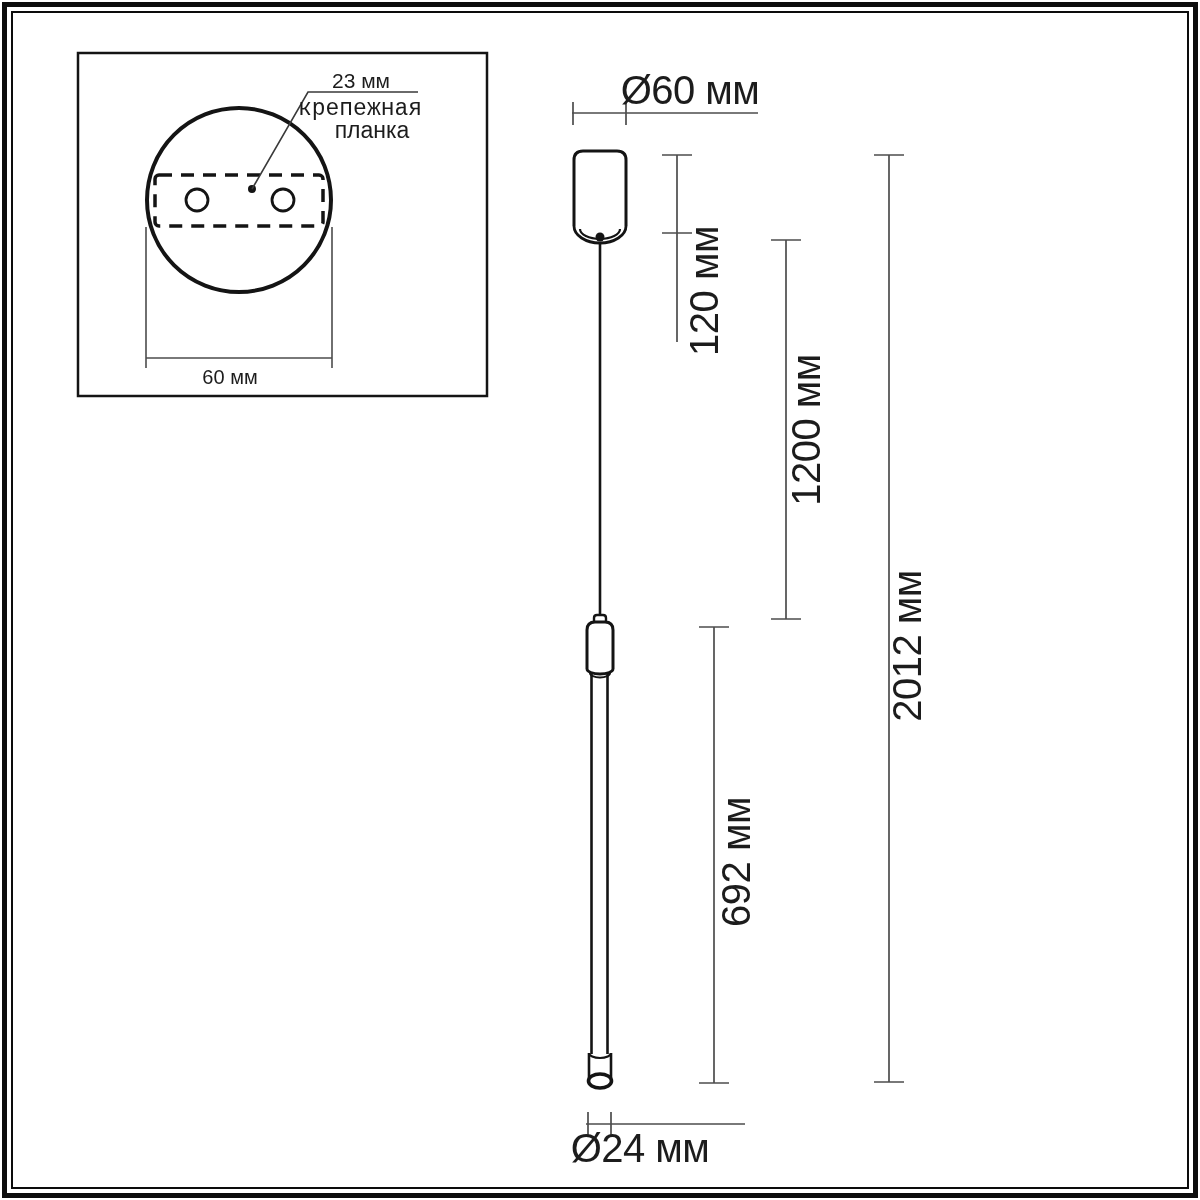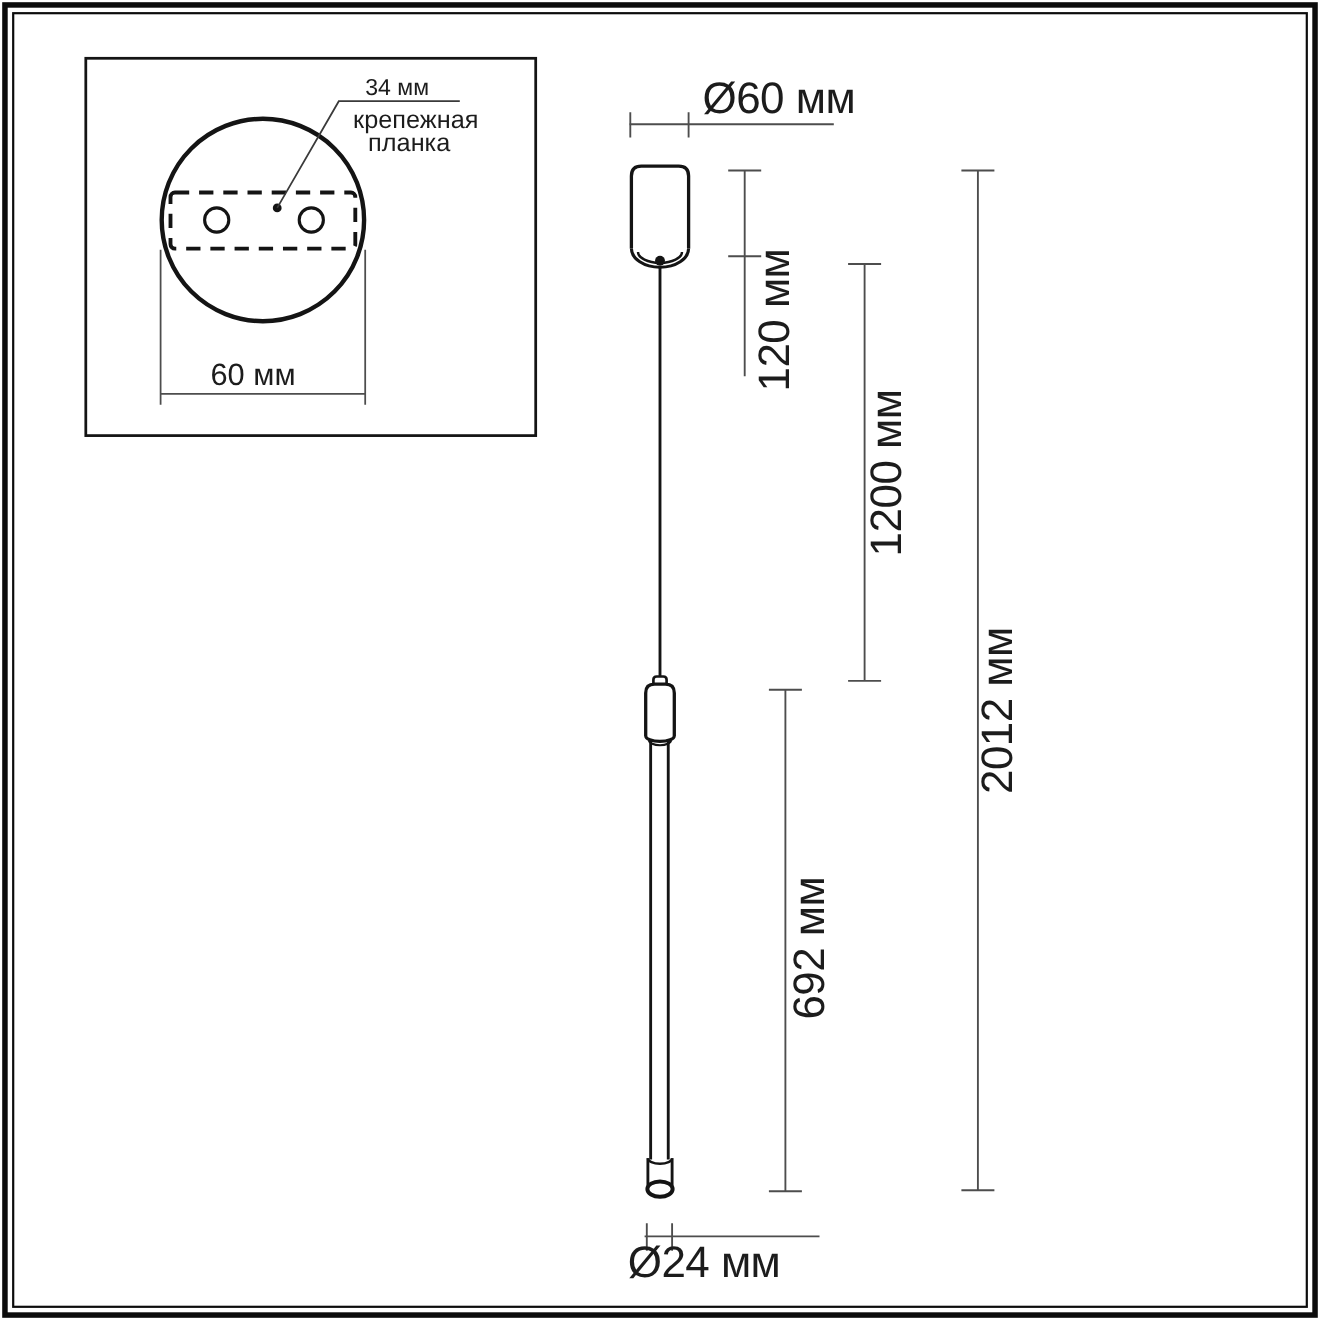--- a/index.html
+++ b/index.html
@@ -47,21 +47,22 @@
     font-size: 40px;
     letter-spacing: -0.5px;
   }
   .inset-sm {
     font-size: 21px;
   }
   .inset-md {
     font-size: 23px;
   }
   .inset-lg {
-    font-size: 28px;
+    font-size: 20px;
+    margin-top: 36px;
   }
 </style>
 </head>
 <body>
 
 <div class="frame-outer"></div>
 <div class="frame-inner"></div>
 
 <svg class="lineart" viewBox="0 0 1200 1200" fill="none" stroke-linecap="butt">
 
@@ -96,23 +97,23 @@
   <g stroke="#4d4d4d" stroke-width="1.7">
     <path d="M572,113 H758 M573,102 V125 M626,102 V125"></path>
     <path d="M677,155 V342 M662,155 H692 M662,233 H692"></path>
     <path d="M786,240 V619 M771,240 H801 M771,619 H801"></path>
     <path d="M889,155 V1082 M874,155 H904 M874,1082 H904"></path>
     <path d="M714,627 V1083 M699,627 H729 M699,1083 H729"></path>
     <path d="M586,1124 H745 M588,1112 V1137 M611,1112 V1137"></path>
   </g>
 </svg>
 
-<div class="label inset-sm" style="left:361px; top:80px;">34 мм</div>
-<div class="label inset-md" style="left:378px; top:109px;">крепежная</div>
+<div class="label inset-sm" style="left:361px; top:80px;">23 мм</div>
+<div class="label inset-md" style="left:360px; top:109px;font-family:Liberation Mono, monospace;">крепежная</div>
 <div class="label inset-md" style="left:372px; top:130px;">планка</div>
 <div class="label inset-lg" style="left:230px; top:341px;">60 мм</div>
 
-<div class="label dim-lg" style="left:690px; top:90px;margin-left:18px;">Ø60 мм</div>
+<div class="label dim-lg" style="left:690px; top:90px;">Ø60 мм</div>
 <div class="label dim-lg vert" style="left:704px; top:291px;">120 мм</div>
 <div class="label dim-lg vert" style="left:806px; top:430px;">1200 мм</div>
 <div class="label dim-lg vert" style="left:907px; top:646px;">2012 мм</div>
 <div class="label dim-lg vert" style="left:736px; top:862px;">692 мм</div>
 <div class="label dim-lg" style="left:640px; top:1148px;">Ø24 мм</div>
 
 </body></html>

